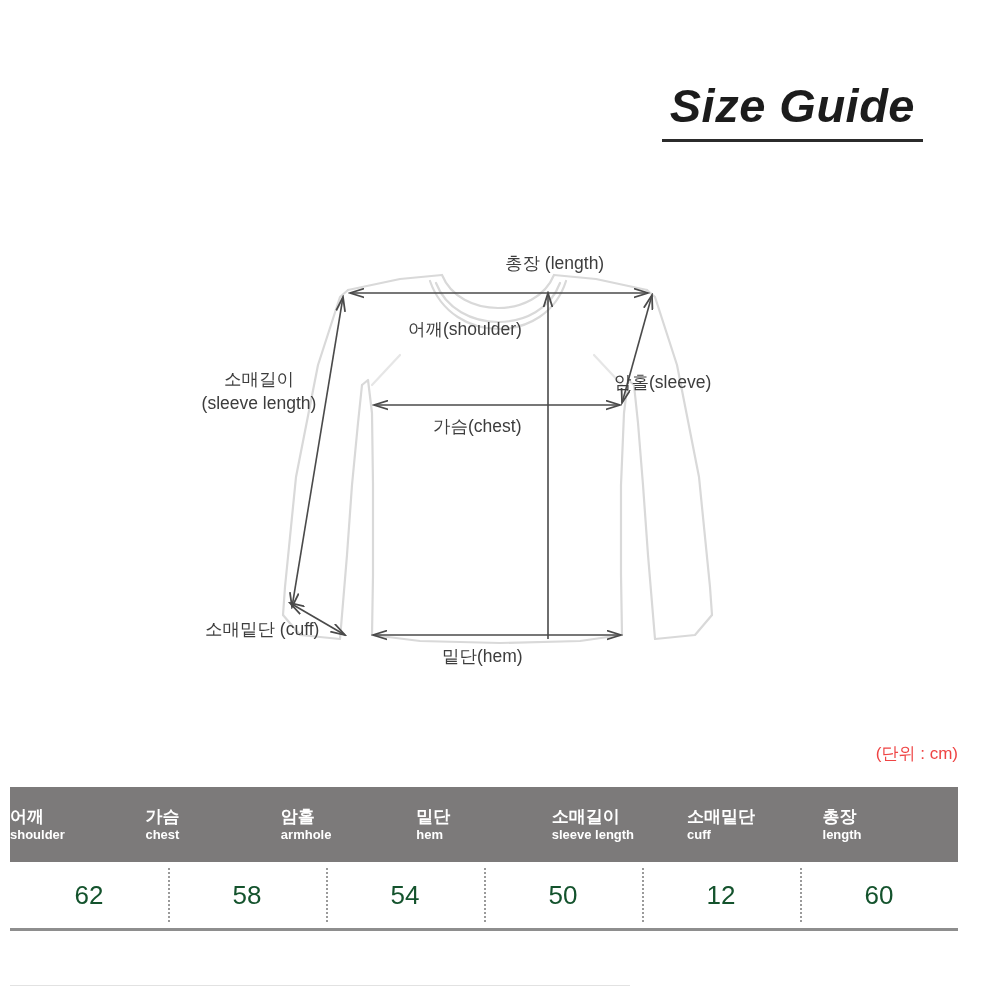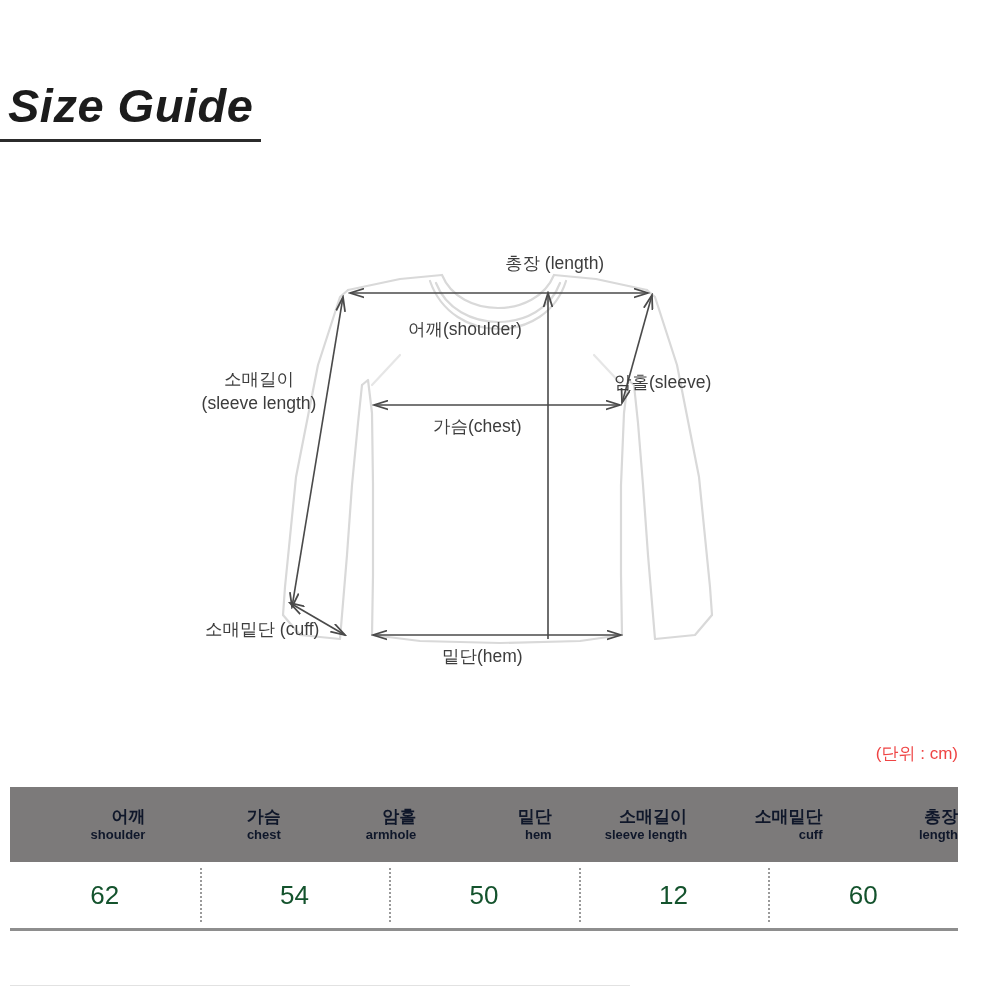--- a/index.html
+++ b/index.html
@@ -15,21 +15,21 @@
     position: relative;
     overflow: hidden;
   }
 
   
   .title-wrap {
     position: absolute;
     top: 78px;
     left: 0;
     width: 923px;
-    text-align: left;
+    text-align: right;
   }
   .title {
     display: inline-block;
     font-size: 47px;
     font-weight: bold;
     font-style: italic;
     letter-spacing: 0.5px;
     color: #1c1c1c;
     padding: 0 8px 6px 8px;
     border-bottom: 3px solid #2b2b2b;
@@ -82,22 +82,22 @@
     width: 948px;
   }
   .thead {
     display: flex;
     background: #7c7a7a;
     height: 75px;
     align-items: center;
   }
   .th {
     flex: 1 1 0;
-    text-align: right;
-    color: #0f172a;
+    text-align: left;
+    color: #ffffff;
     line-height: 1.25;
   }
   .th .ko {
     display: block;
     font-size: 17px;
     font-weight: bold;
   }
   .th .en {
     display: block;
     font-size: 13px;
@@ -248,20 +248,21 @@
       <span class="en">cuff</span>
     </div>
     <div class="th">
       <span class="ko">총장</span>
       <span class="en">length</span>
     </div>
   </div>
 
   <div class="tbody">
     <div class="td">62</div>
+    <div class="td">58</div>
     <div class="td">54</div>
     <div class="td">50</div>
     <div class="td">12</div>
     <div class="td">60</div>
   </div>
 </div>
 
 <div class="footer-rule"></div>
 
 </body></html>

